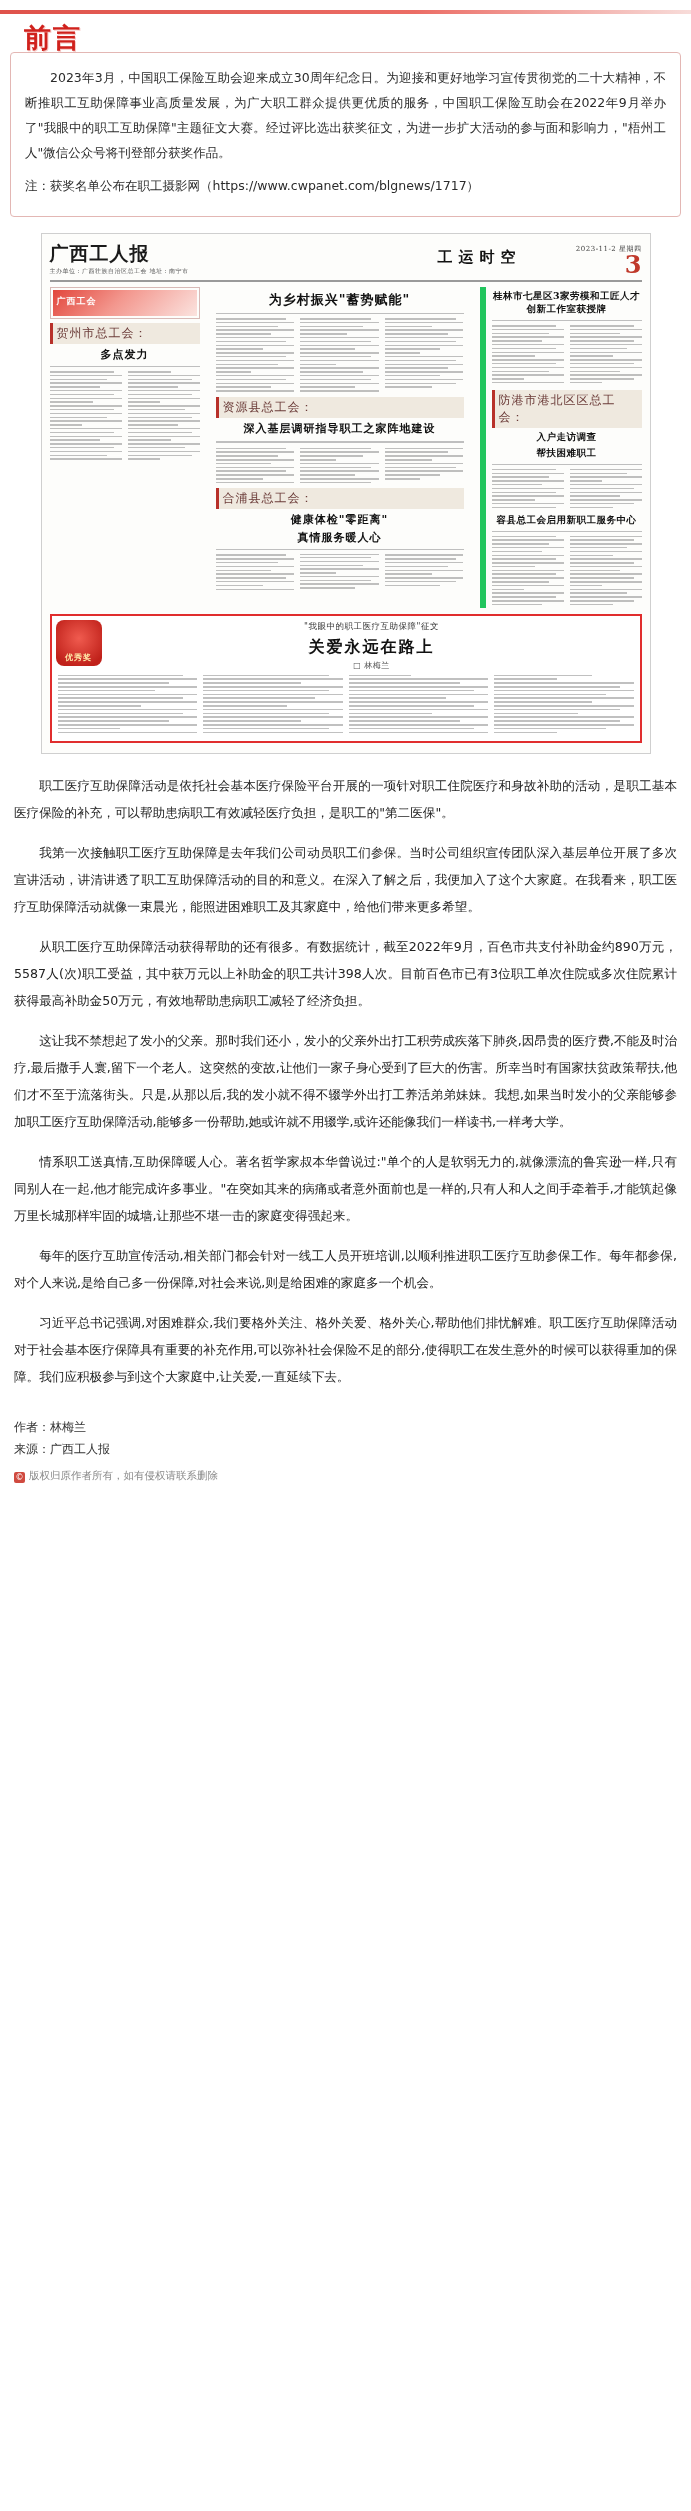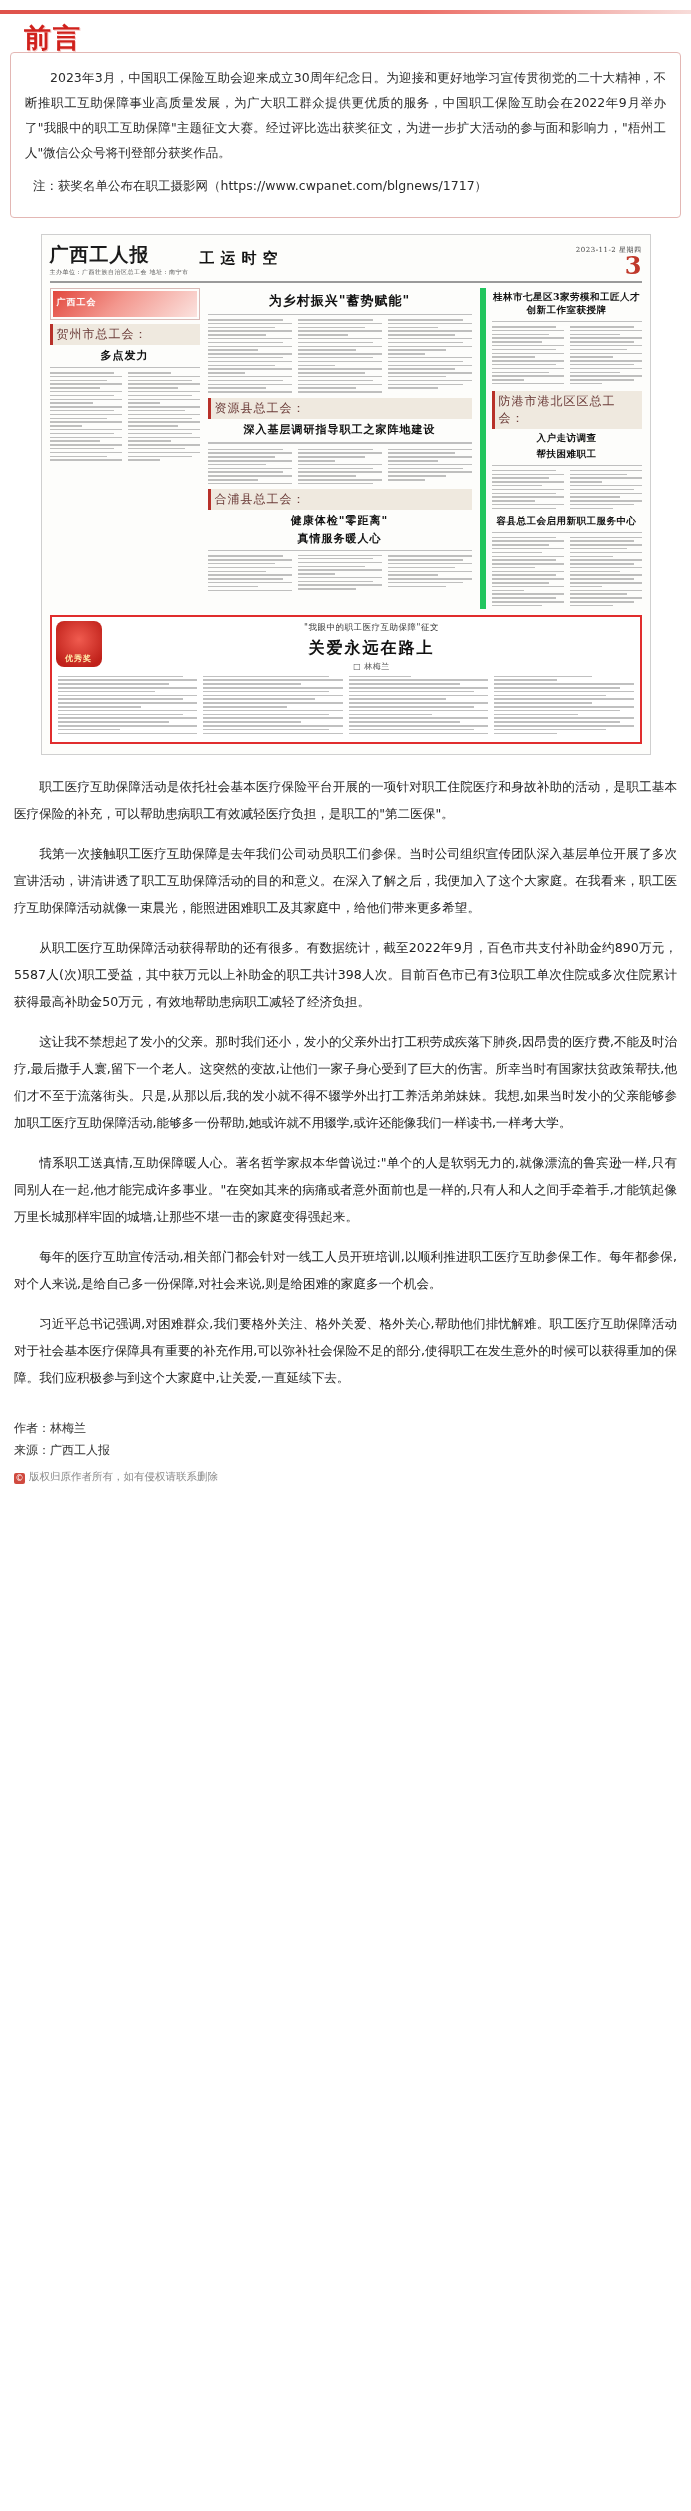--- a/index.html
+++ b/index.html
@@ -45,37 +45,37 @@
     letter-spacing: 2px;
     text-shadow: 1px 1px 0 #f7c9c6;
     margin-top: 20px;
   }
 
   
   .intro-box {
     margin: 6px 10px 0 10px;
     border: 1px solid #e3b7b4;
     border-radius: 4px;
-    padding: 12px 14px 12px 14px;
+    padding: 12px 14px 19px 14px;
     background: #ffffff;
   }
   .intro-p {
     font-size: 12.5px;
     line-height: 25px;
     color: #2b2b2b;
     text-indent: 2em;
     text-align: justify;
     margin: 0 0 10px 0;
     font-family: "DejaVu Sans", "Liberation Sans", sans-serif;
   }
   .intro-note {
     font-size: 12.5px;
     line-height: 22px;
     color: #2b2b2b;
-    margin: 8px;
+    margin: 0;
     text-align: left;
   }
 
   
   .paper {
     margin: 16px auto 0 auto;
     width: 610px;
     border: 1px solid #cfcfcf;
     background: #fdfdfb;
     padding: 8px 8px 10px 8px;
@@ -101,21 +101,21 @@
   }
   .masthead .mh-sub {
     font-size: 6px;
     color: #555;
     letter-spacing: .5px;
     margin-top: 2px;
     line-height: 9px;
   }
   .paper-center {
     flex: 1;
-    text-align: left;
+    text-align: right;
     padding-top: 6px;
   }
   .paper-center .pc-title {
     font-size: 15px;
     letter-spacing: 6px;
     font-weight: bold;
     color: #111;
   }
   .paper-right {
     width: 120px;
@@ -129,21 +129,21 @@
   }
   .paper-right .pr-num {
     font-size: 24px;
     font-weight: bold;
     color: #c0392b;
     line-height: 22px;
   }
 
   .paper-body {
     display: flex;
-    gap: 8px;
+    gap: 16px;
     margin-top: 5px;
   }
   .col-left  { width: 150px; }
   .col-mid   { flex: 1; }
   .col-right { width: 150px; border-left: 6px solid #22c55e; padding-left: 6px;}
 
   .logo-box {
     border: 1px solid #d8b9b6;
     padding: 2px;
     margin-bottom: 4px;

